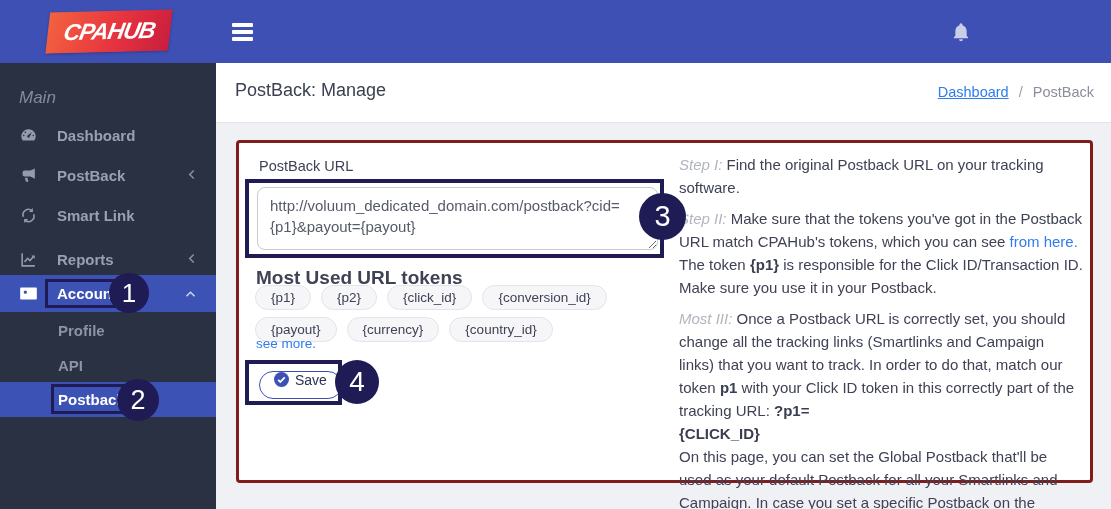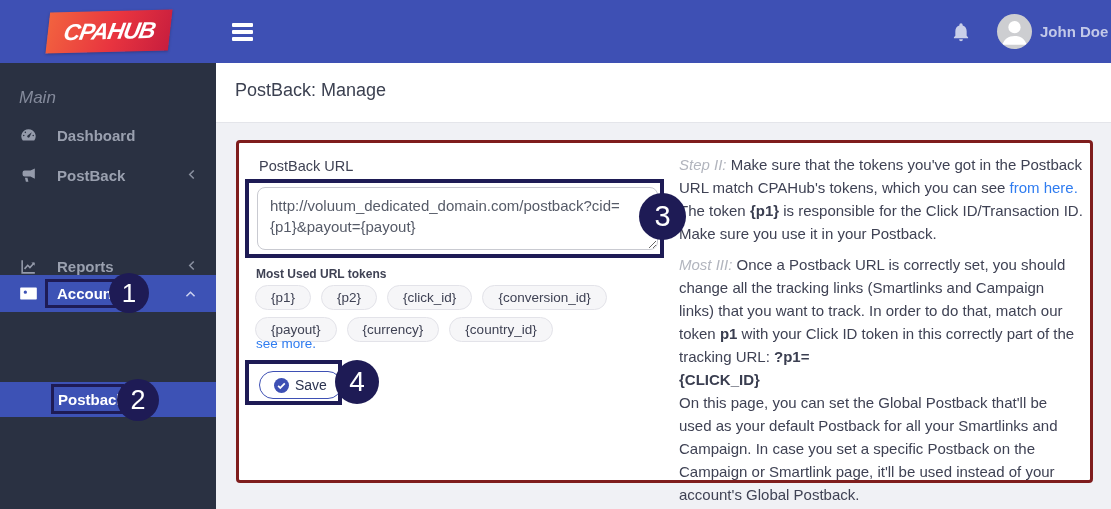--- a/index.html
+++ b/index.html
@@ -40,25 +40,25 @@
   .breadcrumb .sep { color:#9aa0ab; margin:0 6px; }
   .breadcrumb .cur { color:#8b8f9b; font-weight:500; }
 
   
   .content { position:absolute; left:216px; top:123px; width:895px; height:386px; background:#f0f1f5; }
   .card { position:absolute; left:236px; top:140px; width:857px; height:343px; background:#fff; border:3px solid #7f1d1d; border-radius:4px; }
   .url-label { position:absolute; left:20px; top:15px; font-size:14.5px; color:#3f4254; }
   .pb-textarea { position:absolute; left:18px; top:44px; width:401px; height:63px; border:1px solid #c9cad1; border-radius:8px;
                  padding:7px 12px; font-family:"Liberation Sans", sans-serif; font-size:15px; line-height:21px; color:#565b68;
                  overflow-wrap:anywhere; resize:both; outline:none; overflow:hidden; background:#fff; }
-  .tokens-label { position:absolute; left:17px; top:124px; font-size:12px; font-weight:bold; color:#3f4254; }
+  .tokens-label { position:absolute; left:17px; top:124px; font-size:19px; font-weight:bold; color:#3f4254; }
   .pills { position:absolute; left:16px; top:142px; width:430px; display:flex; flex-wrap:wrap; gap:7px 10px; }
   .pill { background:#f6f6f8; border:1px solid #e3e3e9; border-radius:999px; padding:4px 15px; font-size:13.5px; color:#3f4254; cursor:pointer; white-space:nowrap; }
   .see-more { position:absolute; left:17px; top:193px; font-size:13.5px; color:#2f7cf0; cursor:pointer;text-align:center; }
-  .save-btn { position:absolute; left:20px; top:228px; height:28px; display:inline-flex; align-items:center; gap:6px;
+  .save-btn { position:absolute; left:20px; top:228px; height:28px; display:inline-flex; align-items:flex-start; gap:6px;
               padding:0 14px; background:#fff; border:1.5px solid #3e50b4; border-radius:999px; cursor:pointer;
               font-family:"Liberation Sans", sans-serif; font-size:14px; color:#2b3350; }
 
   .steps { position:absolute; left:440px; top:10px; width:404px; font-size:15px; line-height:23px; color:#3f4254; }
   .steps p { margin:0 0 8px 0; }
   .step-label { font-style:italic; color:#b2b5be; }
   .steps a { color:#2f7cf0; text-decoration:none; cursor:pointer; }
   .steps b { font-weight:bold; color:#3a3e50; }
 
   
@@ -78,29 +78,20 @@
     <div class="hamburger">
         <div></div>
         <div></div>
         <div></div>
       </div>
     <div class="bell">
       <svg width="20" height="22" viewBox="0 0 24 24">
         <path fill="#c9cfe9" d="M12 23a2.3 2.3 0 0 0 2.3-2.3H9.7A2.3 2.3 0 0 0 12 23zm6.8-6.5V11c0-3.3-1.8-6-4.8-6.7V3.6a2 2 0 1 0-4 0v.7C7 5 5.2 7.7 5.2 11v5.5L3.5 18.2v1.3h17v-1.3l-1.7-1.7z"></path>
       </svg>
     </div>
-    <div class="user">
-      <div class="avatar">
-        <svg width="35" height="35" viewBox="0 0 24 24">
-          <circle cx="12" cy="9" r="4.2" fill="#ffffff"></circle>
-          <path d="M3.8 21c.9-4 4.2-6 8.2-6s7.3 2 8.2 6z" fill="#ffffff"></path>
-        </svg>
-      </div>
-      <span class="user-name">John Doe</span>
-    </div>
   </div>
 
   <div class="sidebar">
     <div class="side-section">Main</div>
 
     <div class="nav-row" style="top:52px">
       <span class="ic">
         <svg width="19" height="19" viewBox="0 0 24 24">
             <path fill="#959bab" d="M12 4a9 9 0 0 0-7.2 14.4h14.4A9 9 0 0 0 12 4zm1.2 10.3a1.7 1.7 0 0 1-2.4-2.4L16.2 8l-3 6.3zM6 13a1 1 0 1 1 0-2 1 1 0 0 1 0 2zm2-4a1 1 0 1 1 0-2 1 1 0 0 1 0 2zm10 4a1 1 0 1 1 0-2 1 1 0 0 1 0 2z"></path>
           </svg>
@@ -115,22 +106,31 @@
           </svg>
       </span>
       <span class="lbl">PostBack</span>
       <span class="chev">
         <svg width="9" height="11" viewBox="0 0 10 12">
             <path d="M7.5 1.5 3 6l4.5 4.5" stroke="#8a90a0" stroke-width="1.7" fill="none"></path>
           </svg>
       </span>
     </div>
 
-
-    <div class="nav-row" style="top:183px">
+    <div class="nav-row" style="top:132px">
+      <span class="ic">
+        <svg width="19" height="19" viewBox="0 0 24 24">
+            <path fill="none" stroke="#959bab" stroke-width="2" d="M5.5 13.5a6.8 6.8 0 0 1 11-7.4m2 4.4a6.8 6.8 0 0 1-11 7.4"></path>
+            <path fill="#959bab" d="M17.5 2.5v5h-5zM6.5 21.5v-5h5z"></path>
+          </svg>
+      </span>
+      <span class="lbl">Smart Link</span>
+    </div>
+
+    <div class="nav-row" style="top:176px">
       <span class="ic">
         <svg width="19" height="19" viewBox="0 0 24 24">
             <path fill="none" stroke="#959bab" stroke-width="2" d="M4 4v16h16"></path>
             <path fill="none" stroke="#959bab" stroke-width="2" d="M7 15l4-4.5 2.8 2.8L19 7.5"></path>
             <path fill="#959bab" d="M19.8 11V6.8H15.6z"></path>
           </svg>
       </span>
       <span class="lbl">Reports</span>
       <span class="chev">
         <svg width="9" height="11" viewBox="0 0 10 12">
@@ -146,28 +146,39 @@
           </svg>
       </span>
       <span class="lbl">Account</span>
       <span class="chev">
         <svg width="11" height="9" viewBox="0 0 12 10">
             <path d="M1.5 7 6 2.5 10.5 7" stroke="#cdd3f0" stroke-width="1.7" fill="none"></path>
           </svg>
       </span>
     </div>
 
+    <div class="nav-row nav-sub" style="top:250px; height:35px">
+      <span class="lbl">Profile</span>
+    </div>
+    <div class="nav-row nav-sub" style="top:285px; height:35px">
+      <span class="lbl">API</span>
+    </div>
     <div class="nav-row nav-sub active" style="top:319px; height:35px">
       <span class="lbl">Postback</span>
     </div>
 
   </div>
 
   <div class="main-header">
     <div class="page-title">PostBack: Manage</div>
+    <div class="breadcrumb">
+      <a>Dashboard</a>
+      <span class="sep">/</span>
+      <span class="cur">PostBack</span>
+    </div>
   </div>
 
   <div class="content"></div>
 
   <div class="card">
     <div class="url-label">PostBack URL</div>
     <textarea class="pb-textarea" spellcheck="false" style="">http://voluum_dedicated_domain.com/postback?cid={p1}&amp;payout={payout}</textarea>
 
     <div class="tokens-label">Most Used URL tokens</div>
     <div class="pills">
@@ -183,20 +194,21 @@
 
     <button class="save-btn">
       <svg width="15" height="15" viewBox="0 0 16 16">
         <circle cx="8" cy="8" r="8" fill="#3e50b4"></circle>
         <path d="M4.4 8.3l2.3 2.3 4.8-4.9" stroke="#fff" stroke-width="1.8" fill="none"></path>
       </svg>
       <span>Save</span>
     </button>
 
     <div class="steps">
+      <p><span class="step-label">Step I:</span><span> Find the original Postback URL on your tracking software.</span></p>
       <p><span class="step-label">Step II:</span><span> Make sure that the tokens you've got in the Postback URL match CPAHub's tokens, which you can see </span><a>from here.</a><br>
         <span>The token </span><b>{p1}</b><span> is responsible for the Click ID/Transaction ID.</span><br>
         <span>Make sure you use it in your Postback.</span></p>
       <p><span class="step-label">Most III:</span><span> Once a Postback URL is correctly set, you should change all the tracking links (Smartlinks and Campaign links) that you want to track. In order to do that, match our token </span><b>p1</b><span> with your Click ID token in this correctly part of the tracking URL: </span><b>?p1=</b><br>
         <b>{CLICK_ID}</b><br>
         <span>On this page, you can set the Global Postback that'll be used as your default Postback for all your Smartlinks and Campaign. In case you set a specific Postback on the Campaign or Smartlink page, it'll be used instead of your account's Global Postback.</span></p>
     </div>
   </div>
 
   <div class="ann-box" style="left:45px; top:279px; width:71px; height:29px; border-width:3px;"></div>

